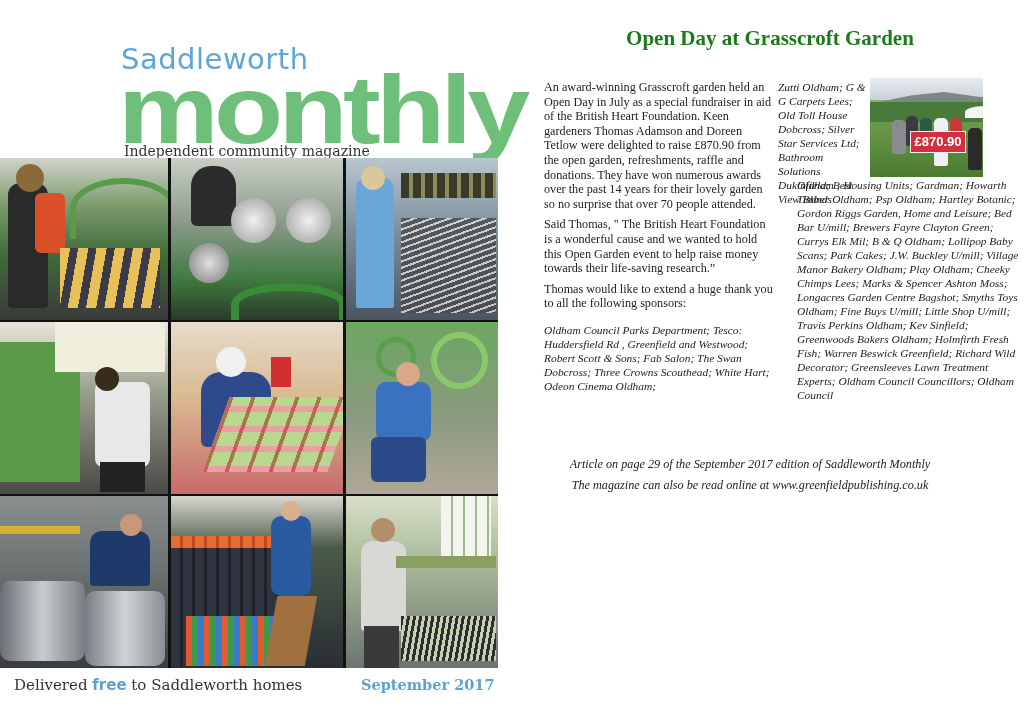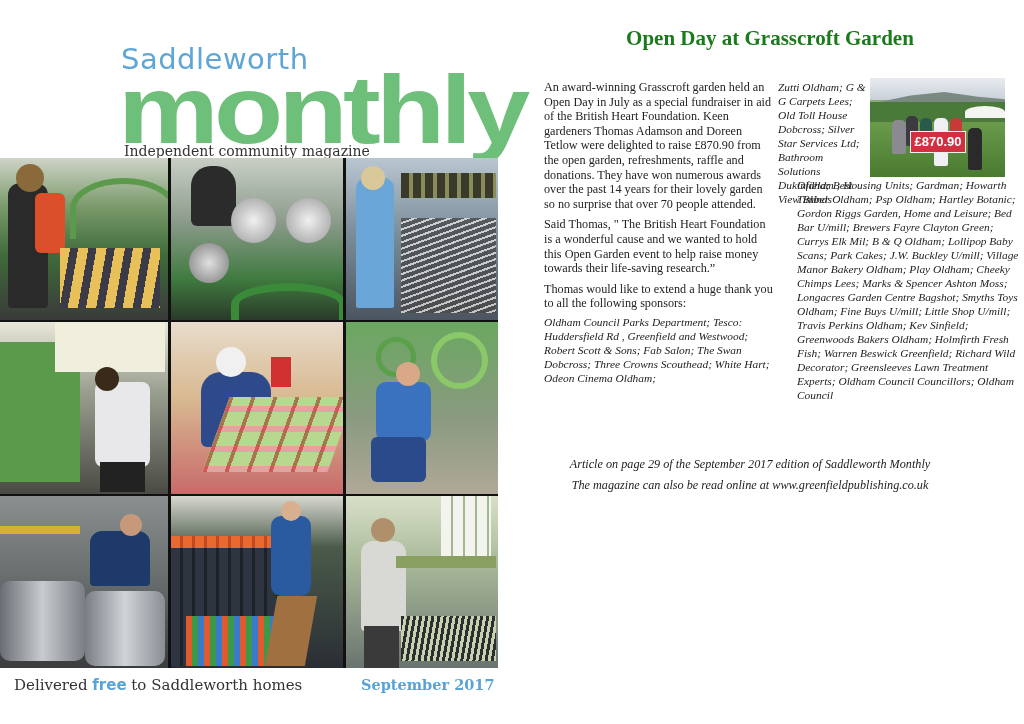--- a/index.html
+++ b/index.html
@@ -20,21 +20,21 @@
   .footer-date { position:absolute; left:361px; top:676px; font-family:"DejaVu Serif", serif; font-weight:bold; font-size:14.5px; color:#5ba3d5; }
 
   
   .headline { position:absolute; left:520px; top:26px; width:500px; text-align:center; font-family:"Liberation Serif", serif; font-weight:bold; font-size:21px; line-height:24px; color:#1b7a1b; }
   .col-left { position:absolute; left:544px; top:80px; width:230px; font-size:12.2px; line-height:14.6px; color:#222; }
   .col-left p { margin:0 0 6px 0; }
   .sponsors-a { font-style:italic; font-size:11.4px; line-height:14px; }
   .col-right-top { position:absolute; left:778px; top:80px; width:90px; font-style:italic; font-size:11.4px; line-height:14px; }
   .col-right-bottom { position:absolute; left:778px; top:178px; width:226px; font-style:italic; font-size:11.4px; line-height:14px;margin-left:19px; }
 
-  .photo { position:absolute; left:870px; top:78px; width:135px; height:99px; overflow:hidden; background:#8fa878; }
+  .photo { position:absolute; left:870px; top:78px; width:113px; height:99px; overflow:hidden; background:#8fa878; }
 
   .credit { position:absolute; left:560px; top:457px; width:380px; text-align:center; font-style:italic; font-size:12.2px; line-height:15px; color:#222; }
   .credit p { margin:0 0 6px 0; }
 </style>
 </head>
 <body>
 
 <div class="cover">
   <div class="mast-saddle">Saddleworth</div>
   <div class="mast-monthly">monthly</div>
@@ -115,21 +115,21 @@
   <div class="footer-date">September 2017</div>
 </div>
 
 <div class="headline">
   <div>Open Day at Grasscroft Garden</div>
 </div>
 
 <div class="col-left">
   <p>An award-winning Grasscroft garden held an Open Day in July as a special fundraiser in aid of the British Heart Foundation. Keen gardeners Thomas Adamson and Doreen Tetlow were delighted to raise £870.90 from the open garden, refreshments, raffle and donations. They have won numerous awards over the past 14 years for their lovely garden so no surprise that over 70 people attended.</p>
   <p>Said Thomas, " The British Heart Foundation is a wonderful cause and we wanted to hold this Open Garden event to help raise money towards their life-saving research.”</p>
-  <p style="margin-bottom:4px">Thomas would like to extend a huge thank you to all the following sponsors:</p>
+  <p style="margin-bottom:12px">Thomas would like to extend a huge thank you to all the following sponsors:</p>
   <div class="sponsors-a">Oldham Council Parks Department; Tesco: Huddersfield Rd , Greenfield and  Westwood; Robert Scott &amp;  Sons; Fab Salon; The Swan Dobcross; Three Crowns Scouthead; White Hart; Odeon Cinema Oldham;</div>
 </div>
 
 <div class="col-right-top">Zutti Oldham; G &amp; G Carpets Lees; Old Toll House Dobcross; Silver Star Services Ltd; Bathroom Solutions Dukinfield; Best View Blinds</div>
 
 <div class="photo">
   <div style="position:absolute;left:0;top:0;width:135px;height:22px;background:linear-gradient(180deg,#e8ecf0,#c8d0d8);"></div>
   <div style="position:absolute;left:0;top:14px;width:135px;height:12px;background:#7a8a80;clip-path:polygon(0 100%,30% 30%,55% 0,80% 40%,100% 60%,100% 100%);"></div>
   <div style="position:absolute;left:0;top:24px;width:135px;height:20px;background:#4a7a3a;"></div>
   <div style="position:absolute;left:95px;top:28px;width:40px;height:12px;background:#f4f4f0;border-radius:50% 50% 0 0;"></div>

